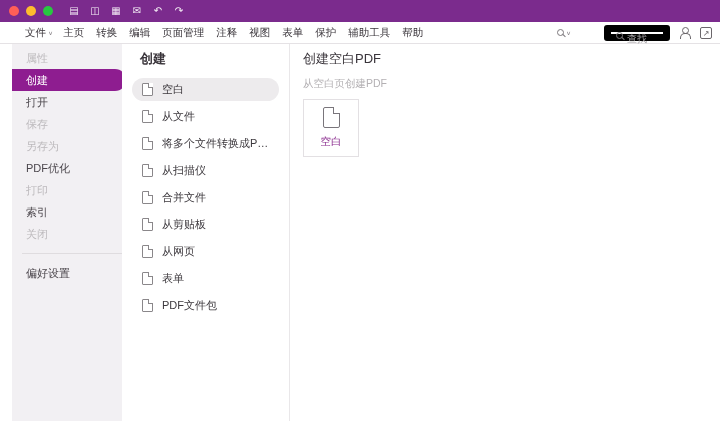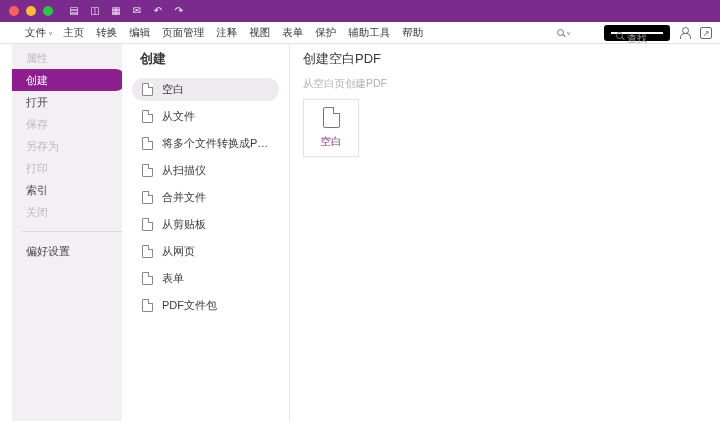--- a/index.html
+++ b/index.html
@@ -239,20 +239,23 @@
       </div>
 
       <div class="sb-item state-disabled">
         <span>保存</span>
       </div>
 
       <div class="sb-item state-disabled">
         <span>另存为</span>
       </div>
 
+      <div class="sb-item state-normal">
+        <span>PDF优化</span>
+      </div>
 
       <div class="sb-item state-disabled">
         <span>打印</span>
       </div>
 
       <div class="sb-item state-normal">
         <span>索引</span>
       </div>
 
       <div class="sb-item state-disabled">

